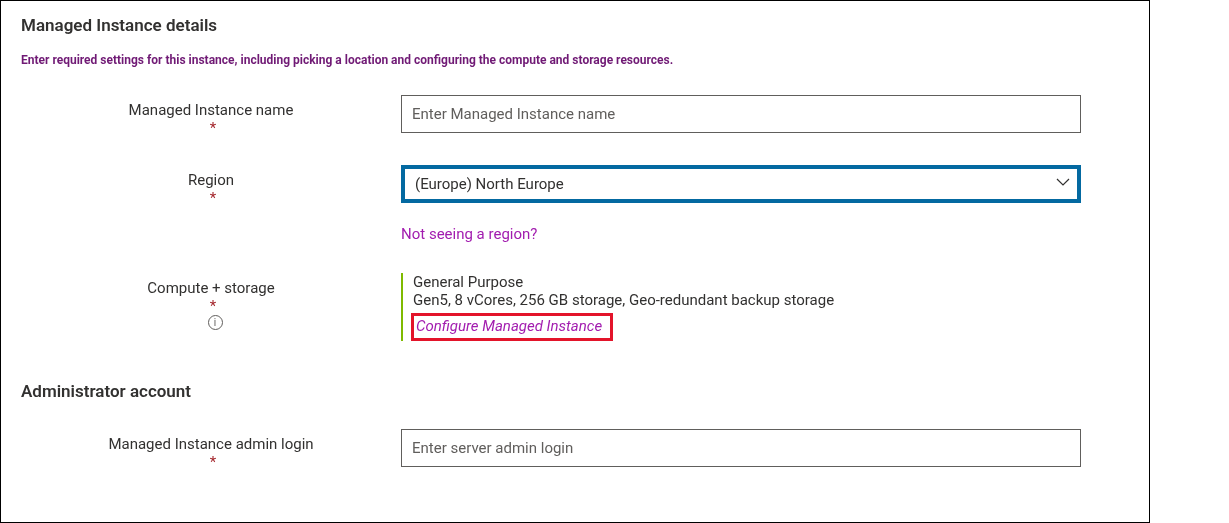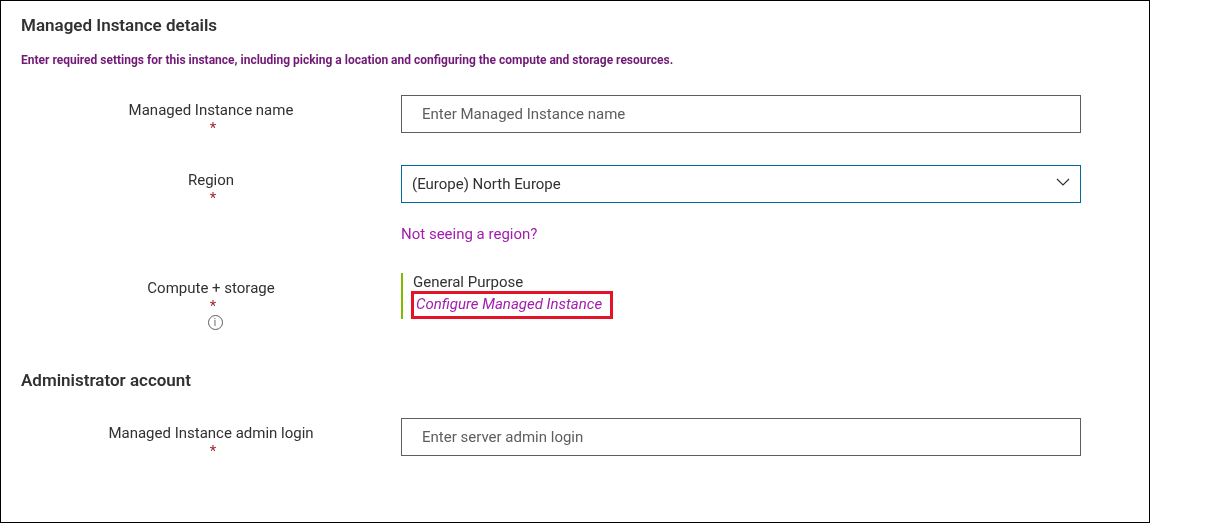--- a/index.html
+++ b/index.html
@@ -66,37 +66,37 @@
       line-height: 1;
     }
     .form-control-col {
       flex: 1;
       max-width: 680px;
     }
     .text-input {
       width: 100%;
       height: 38px;
       border: 1px solid #605e5c;
-      padding: 0 20px;
+      padding: 0 10px;
       font-size: 15px;
       font-family: inherit;
       color: #323130;
       background: #fff;
     }
     .text-input::placeholder {
       color: #605e5c;
     }
     .select-wrapper {
       position: relative;
       width: 100%;
     }
     .select-display {
       width: 100%;
       height: 38px;
-      border: 1px solid #0369a1;
+      border: 4px solid #0369a1;
       padding: 0 36px 0 10px;
       font-size: 15px;
       color: #323130;
       background: #fff;
       display: flex;
       align-items: center;
       cursor: pointer;
     }
     .chevron-down {
       position: absolute;
@@ -187,20 +187,21 @@
 
   <div class="form-row">
     <div class="form-label-col">
       <span class="form-label">Compute + storage</span>
       <span class="required-asterisk">*</span>
       <span class="info-icon">i</span>
     </div>
     <div class="form-control-col">
       <div class="compute-block">
         <div class="compute-title">General Purpose</div>
+        <div class="compute-subtitle">Gen5, 8 vCores, 256 GB storage, Geo-redundant backup storage</div>
         <div class="highlight-box">
           <a class="link">Configure Managed Instance</a>
         </div>
       </div>
     </div>
   </div>
 
   <h2 class="admin-heading">Administrator account</h2>
 
   <div class="form-row" style="margin-bottom:0">

